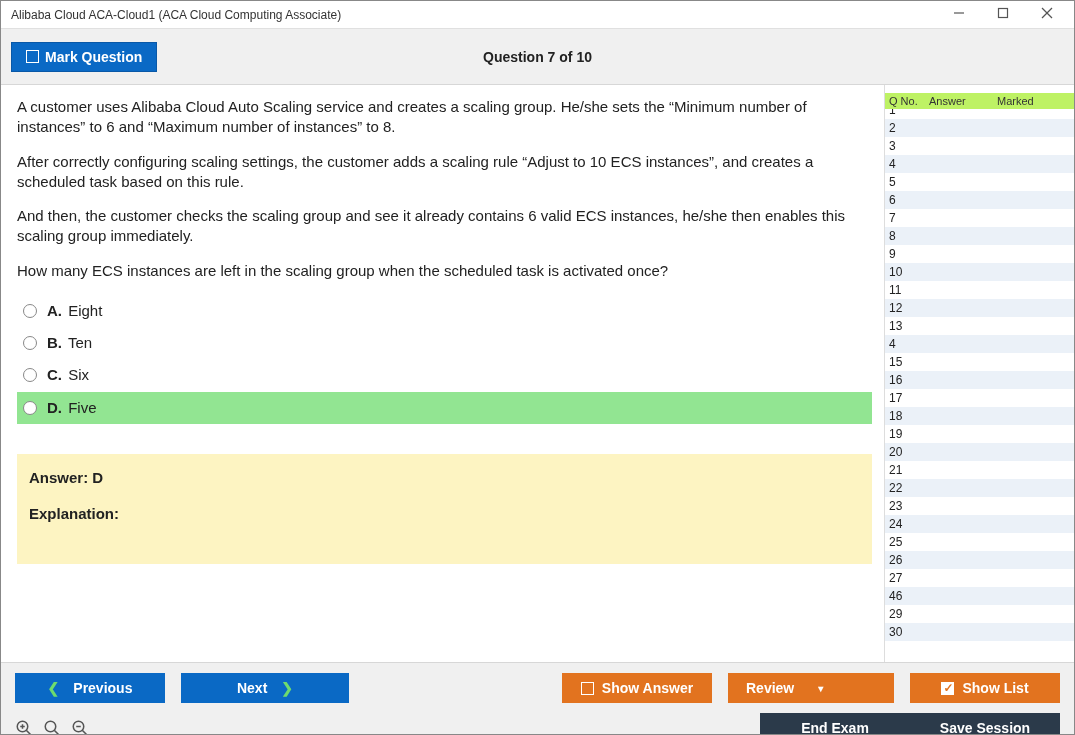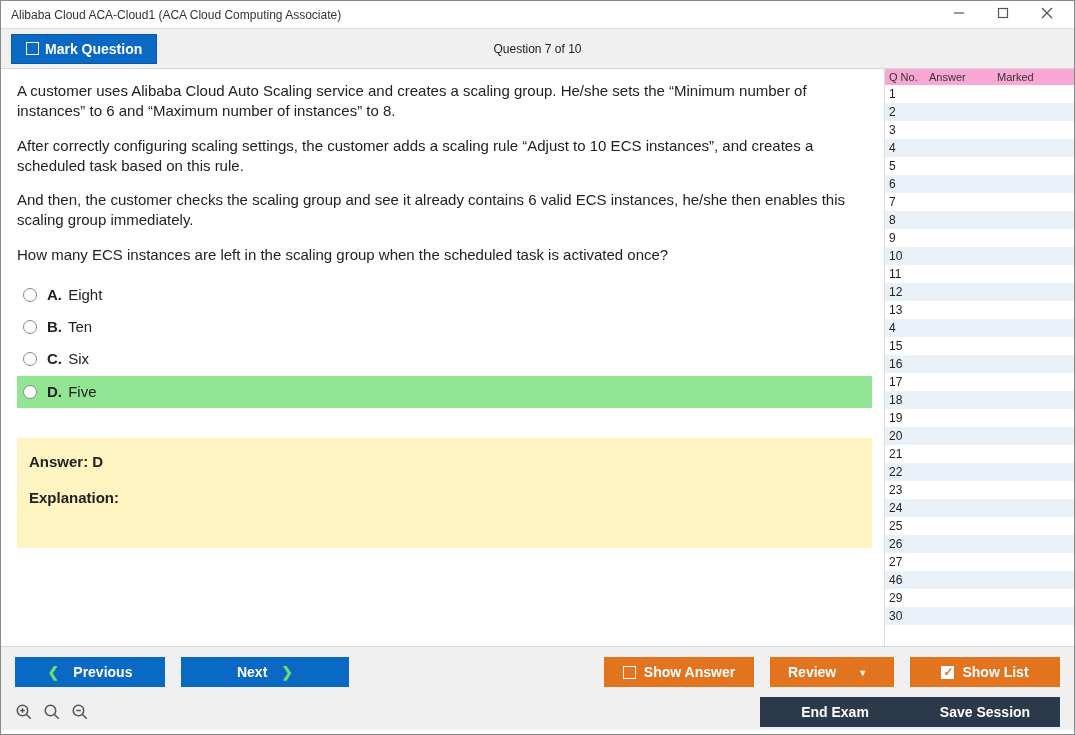--- a/index.html
+++ b/index.html
@@ -24,21 +24,21 @@
     color: #333;
     background: #fff;
   }
   .titlebar .win-ctrls { display: flex; gap: 14px; color: #555; }
   .titlebar .win-ctrl { width: 30px; text-align: center; cursor: pointer; }
   .win-ctrl svg { width:12px; height:12px; stroke:#555; stroke-width:1.2; fill:none; }
 
   .topbar {
     display: flex;
     align-items: center;
-    height: 40px;
+    height: 56px;
     background: #f0f0f0;
     border-bottom: 1px solid #d7d7d7;
     position: relative;
   }
   .mark-btn {
     display: inline-flex;
     align-items: center;
     gap: 6px;
     background: #0a69c5;
     color: #fff;
@@ -46,22 +46,22 @@
     font-size: 14px;
     padding: 6px 14px;
     margin-left: 10px;
     border: 1px solid #0958a7;
     cursor: pointer;
   }
   .mark-btn .chk { width: 13px; height: 13px; border: 1.5px solid #fff; display:inline-block;}
   .q-title {
     position: absolute;
     left: 50%; transform: translateX(-50%);
-    font-size: 12px;
-    font-weight: normal;
+    font-size: 14px;
+    font-weight: bold;
   }
 
   .content {
     display: flex;
     height: calc(100% - 28px - 44px - 84px);
   }
   .main {
     flex: 1;
     padding: 12px 12px 12px 16px;
     overflow: auto;
@@ -104,21 +104,21 @@
   }
   .side-head, .side-row {
     display: grid;
     grid-template-columns: 40px 68px 56px;
     padding: 2px 4px;
     align-items: center;
   }
   .side-head {
     font-size: 11px;
     color: #333;
-    position: sticky; top:0; background:#f9a8d4;
+    position: sticky; top:8px; background:#bef264;
   }
   .side-row:nth-child(even) { background: #ebf1f8; }
   .side-row:nth-child(odd) { background: #fff; }
 
   .footer {
     height: 84px;
     background: #f0f0f0;
     border-top: 1px solid #d7d7d7;
     padding: 10px 14px;
   }
@@ -396,21 +396,21 @@
     </button>
     <button class="btn btn-blue" style="width:168px;margin-left:16px">
       <span>Next</span>
       <span class="chev r">❯</span>
     </button>
     <div class="spacer"></div>
     <button class="btn btn-orange" style="width:150px">
       <span class="small-chk"></span>
       <span>Show Answer</span>
     </button>
-    <button class="btn btn-orange" style="width:124px;margin-left:16px;justify-content:flex-start;">
+    <button class="btn btn-orange" style="width:166px;margin-left:16px;justify-content:flex-start;">
       <span>Review</span>
       <span class="review-caret">▾</span>
     </button>
     <button class="btn btn-orange" style="width:150px;margin-left:16px">
       <span class="small-chk checked"></span>
       <span>Show List</span>
     </button>
   </div>
   <div class="footer-row2">
     <div class="zoom-icons">

